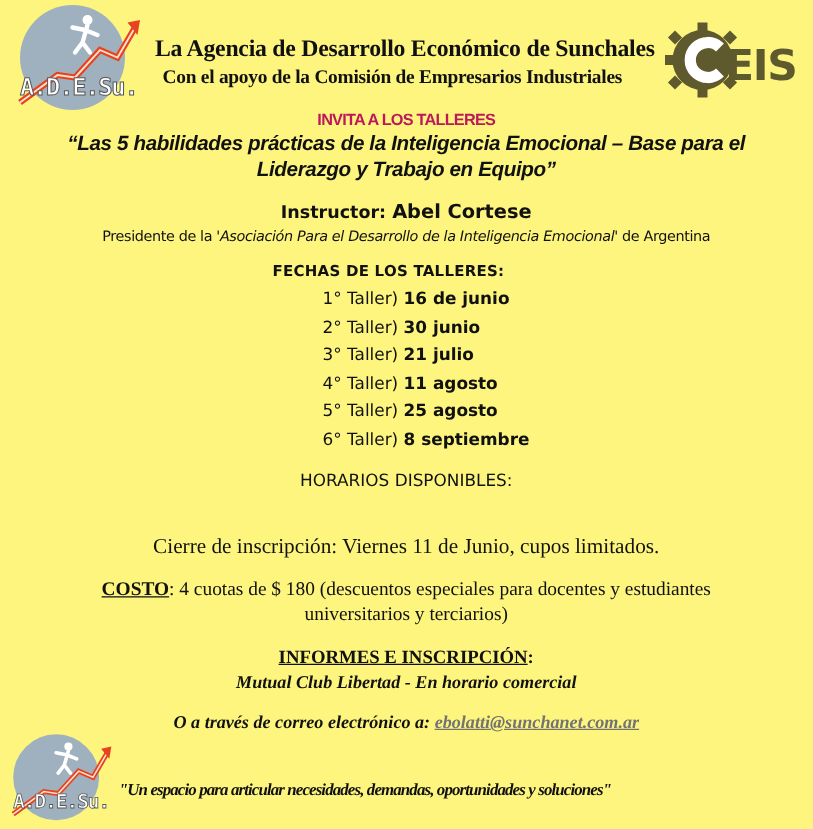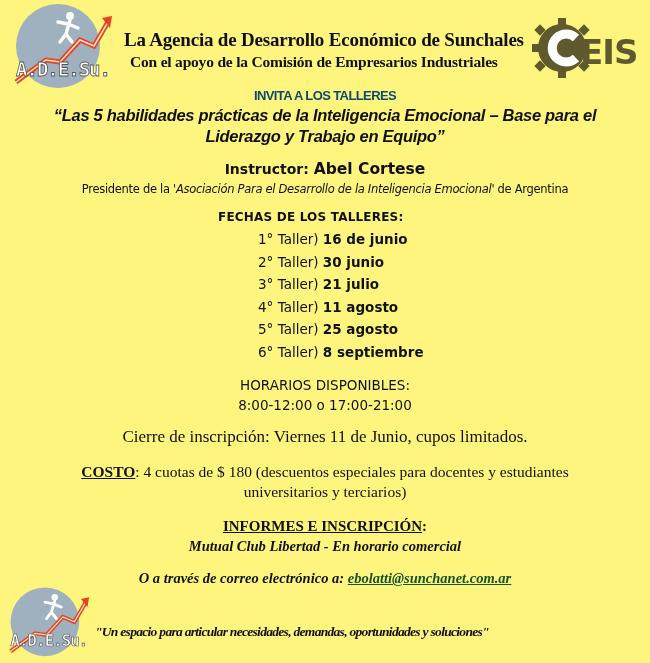--- a/index.html
+++ b/index.html
@@ -25,21 +25,21 @@
     }
     .org-sub {
       font-family: "Liberation Serif", serif;
       font-weight: bold;
       font-size: 15.5px;
       letter-spacing: -0.2px;
     }
     .invite {
       font-family: "Liberation Sans", sans-serif;
       font-weight: bold;
-      color: #0c4a6e;
+      color: #be185d;
       font-size: 13px;
       letter-spacing: -0.6px;
     }
     .course-title {
       font-family: "Liberation Sans", sans-serif;
       font-weight: bold;
       font-style: italic;
       font-size: 16.5px;
       line-height: 21px;
       letter-spacing: -0.3px;
@@ -95,21 +95,21 @@
       font-weight: bold;
       font-size: 15px;
       text-decoration: underline;
     }
     .info-sub, .mail-line, .motto {
       font-family: "Liberation Serif", serif;
       font-weight: bold;
       font-style: italic;
       font-size: 14.5px;
     }
-    .mail-line a { color: #14532d; text-decoration: underline; }
+    .mail-line a { color: #737373; text-decoration: underline; }
     .motto { font-size: 13.5px; letter-spacing: -0.7px; }
   </style>
 </head>
 <body>
 
 <div class="abs ades-logo" style="left:8px; top:2px;">
   <svg width="110" height="86" viewBox="0 0 110 86">
     <circle cx="50" cy="44" r="42" fill="#9fb1bf"></circle>
     <polyline points="8,80 38,58 52,60 72,38 86,44 100,20" fill="none" stroke="#e8431f" stroke-width="5"></polyline>
     <polyline points="8,80 38,58 52,60 72,38 86,44 100,20" fill="none" stroke="#fde3cf" stroke-width="1.5"></polyline>
@@ -159,21 +159,20 @@
   <div><span class="lbl">1° Taller) </span><span class="val">16 de junio</span></div>
   <div><span class="lbl">2° Taller) </span><span class="val">30 junio</span></div>
   <div><span class="lbl">3° Taller) </span><span class="val">21 julio</span></div>
   <div><span class="lbl">4° Taller) </span><span class="val">11 agosto</span></div>
   <div><span class="lbl">5° Taller) </span><span class="val">25 agosto</span></div>
   <div><span class="lbl">6° Taller) </span><span class="val">8 septiembre</span></div>
 </div>
 
 <div class="abs center hours" style="top:375px;">
   <div>HORARIOS DISPONIBLES:</div>
-  <div>8:00-12:00 o 17:00-21:00</div>
 </div>
 
 <div class="abs center closing" style="top:427px;">
   <span>Cierre de inscripción: </span><b>Viernes 11 de Junio</b><span>, cupos limitados.</span>
 </div>
 
 <div class="abs center cost" style="top:462px;">
   <div><span class="lbl">COSTO</span><span>: 4 cuotas de $ 180 (descuentos especiales para docentes y estudiantes</span></div>
   <div>universitarios y terciarios)</div>
 </div>

